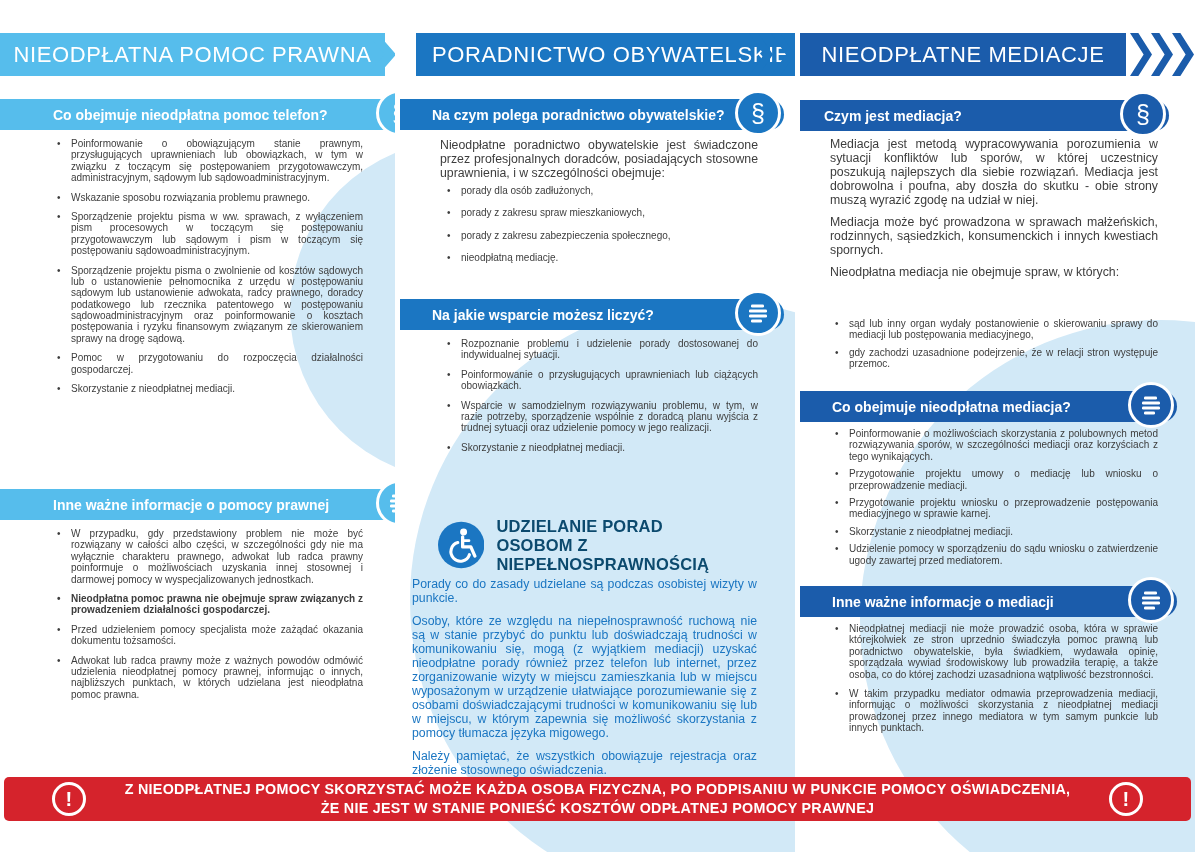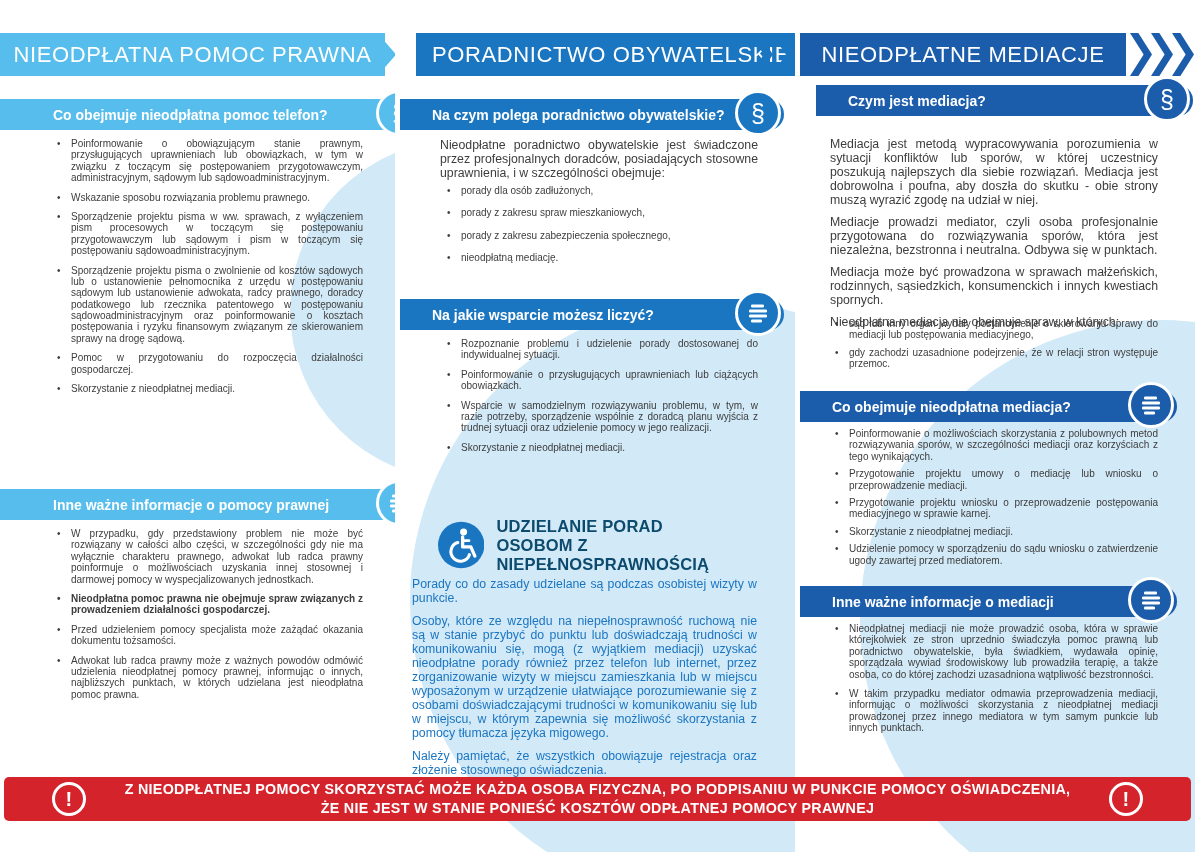--- a/index.html
+++ b/index.html
@@ -169,29 +169,28 @@
   <div class="panel p3">
     <div class="bgcircle" style="left:60px;top:320px;width:600px;height:600px;"></div>
 
     <div class="banner c-dark" style="left:0;width:326px;">
       <span>NIEODPŁATNE MEDIACJE</span>
     </div>
     <div class="chev c-dark" style="left:330px;width:22px;"></div>
     <div class="chev c-dark" style="left:351px;width:22px;"></div>
     <div class="chev c-dark" style="left:372px;width:22px;"></div>
 
-    <div class="secbar c-dark" style="top:85px;width:345px;padding-left:32px;margin-left:16px;">
+    <div class="secbar c-dark" style="top:100px;width:345px;padding-left:24px;">
       <span>Czym jest mediacja?</span>
       <span class="secicon c-dark" style="right:3px;">
           <span class="par">§</span>
         </span>
     </div>
     <div class="paras" style="top:137px;left:30px;width:328px;">
       <p>Mediacja jest metodą wypracowywania porozumienia w sytuacji konfliktów lub sporów, w której uczestnicy poszukują najlepszych dla siebie rozwiązań. Mediacja jest dobrowolna i poufna, aby doszła do skutku - obie strony muszą wyrazić zgodę na udział w niej.</p>
-      <p>Mediacje prowadzi mediator, czyli osoba profesjonalnie przygotowana do rozwiązywania sporów, która jest niezależna, bezstronna i neutralna. Odbywa się w punktach.</p>
       <p>Mediacja może być prowadzona w sprawach małżeńskich, rodzinnych, sąsiedzkich, konsumenckich i innych kwestiach spornych.</p>
       <p>Nieodpłatna mediacja nie obejmuje spraw, w których:</p>
     </div>
     <ul class="blts gap6" style="top:318px;left:33px;width:325px;">
       <li>sąd lub inny organ wydały postanowienie o skierowaniu sprawy do mediacji lub postępowania mediacyjnego,</li>
       <li>gdy zachodzi uzasadnione podejrzenie, że w relacji stron występuje przemoc.</li>
     </ul>
 
     <div class="secbar c-dark" style="top:391px;width:345px;padding-left:32px;">
       <span>Co obejmuje nieodpłatna mediacja?</span>

